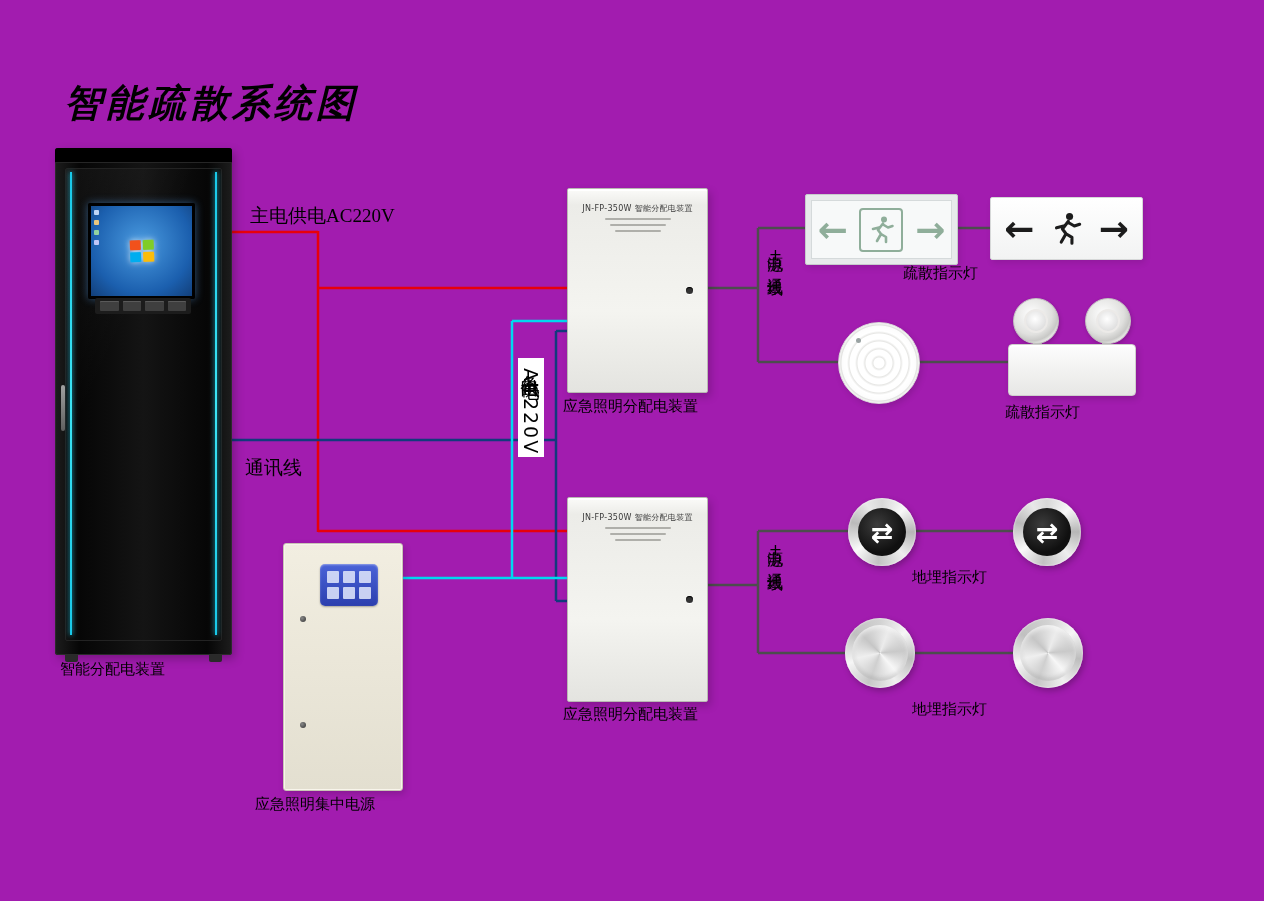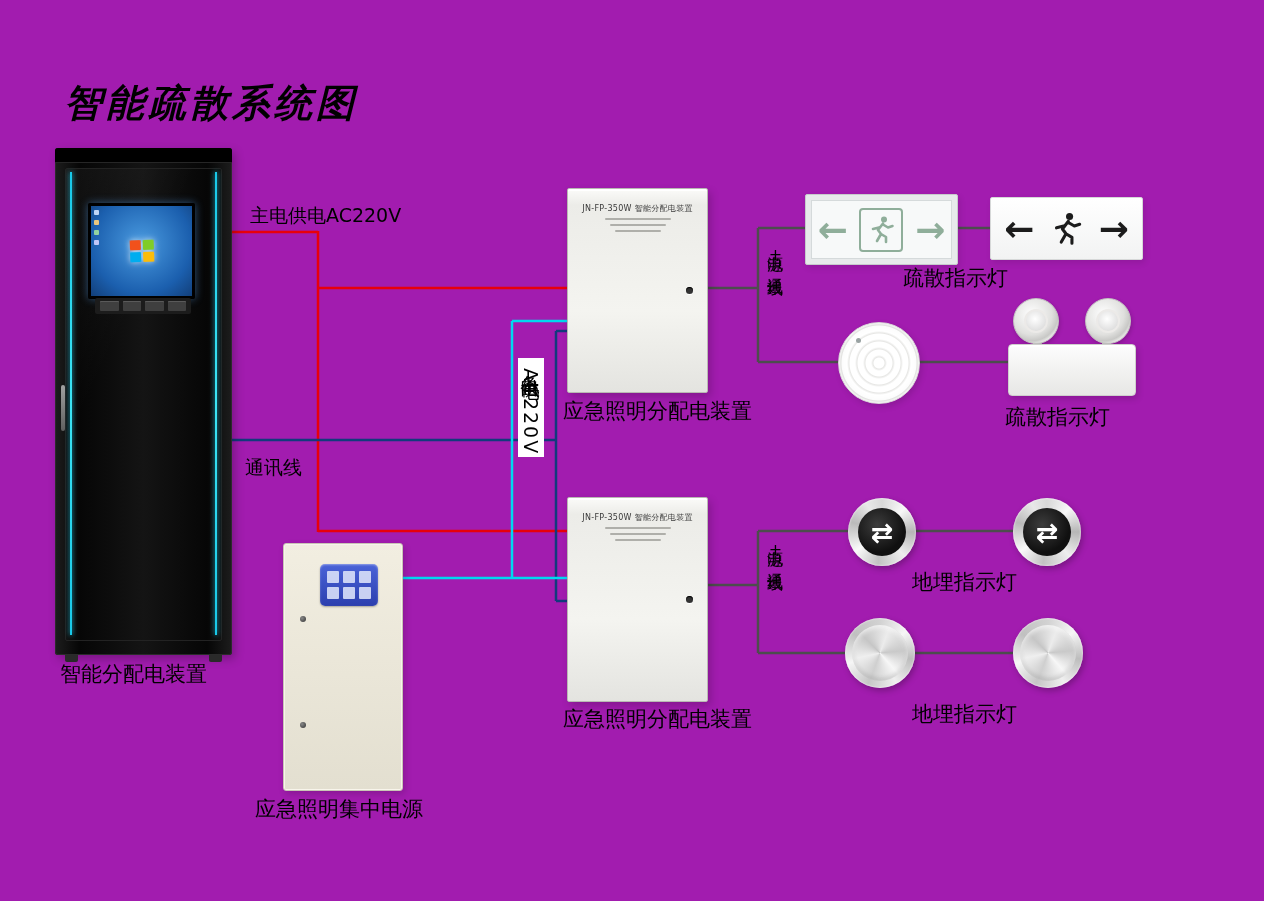--- a/index.html
+++ b/index.html
@@ -13,21 +13,21 @@
   .wr { stroke:var(--main-power-wire,#e8000a); stroke-width:2.5; }
   .wn { stroke:var(--comm-wire,#123a7d);      stroke-width:2.5; }
   .wc { stroke:var(--backup-wire,#00d8f0);    stroke-width:2.5; }
   .wg { stroke:var(--device-wire,#4d4d4d);    stroke-width:2.5; }
 
   
   .title {
     position:absolute; left:64px; top:78px; margin:0; z-index:3;
     font-size:38px; font-weight:900; font-style:italic; letter-spacing:4px; color:#000;
   }
-  .h-label { position:absolute; z-index:3; font-size:21px; color:#000; white-space:nowrap; }
+  .h-label { position:absolute; z-index:3; font-size:15px; color:#000; white-space:nowrap; }
   .wire-label { font-size:19px; }
   .v-label { position:absolute; z-index:3; writing-mode:vertical-rl; font-size:19px; color:#000; letter-spacing:2px; background:#fff; padding:2px 0; }
   .label-pc { font-size:16px; text-orientation:upright; letter-spacing:1px; background:transparent; }
 
   
   .cabinet {
     position:absolute; left:55px; top:148px; width:177px; height:507px; z-index:2;
     background:linear-gradient(90deg,#1d1d1d,#060606 14%,#141414 50%,#060606 86%,#1d1d1d);
     border-radius:3px; box-shadow:inset 0 0 0 1px #2b2b2b, 3px 4px 10px rgba(0,0,0,.25);
   }
@@ -283,19 +283,19 @@
   <div class="h-label" style="left:912px; top:568px;">地埋指示灯</div>
 
   <div class="ground-light gb gb-1">
     <div class="gb-dome"></div>
   </div>
   <div class="ground-light gb gb-2">
     <div class="gb-dome"></div>
   </div>
   <div class="h-label" style="left:912px; top:700px;">地埋指示灯</div>
 
-  <div class="h-label wire-label" style="left:250px; top:203px;">主电供电AC220V</div>
+  <div class="h-label wire-label" style="left:250px; top:203px;font-family:Liberation Serif, serif;">主电供电AC220V</div>
   <div class="h-label wire-label" style="left:245px; top:455px;">通讯线</div>
   <div class="v-label" style="left:518px; top:358px;">备电供电AC220V</div>
   <div class="v-label label-pc" style="left:764px; top:241px;">电源+通讯线</div>
   <div class="v-label label-pc" style="left:764px; top:536px;">电源+通讯线</div>
 
 </div>
 
 </body></html>

